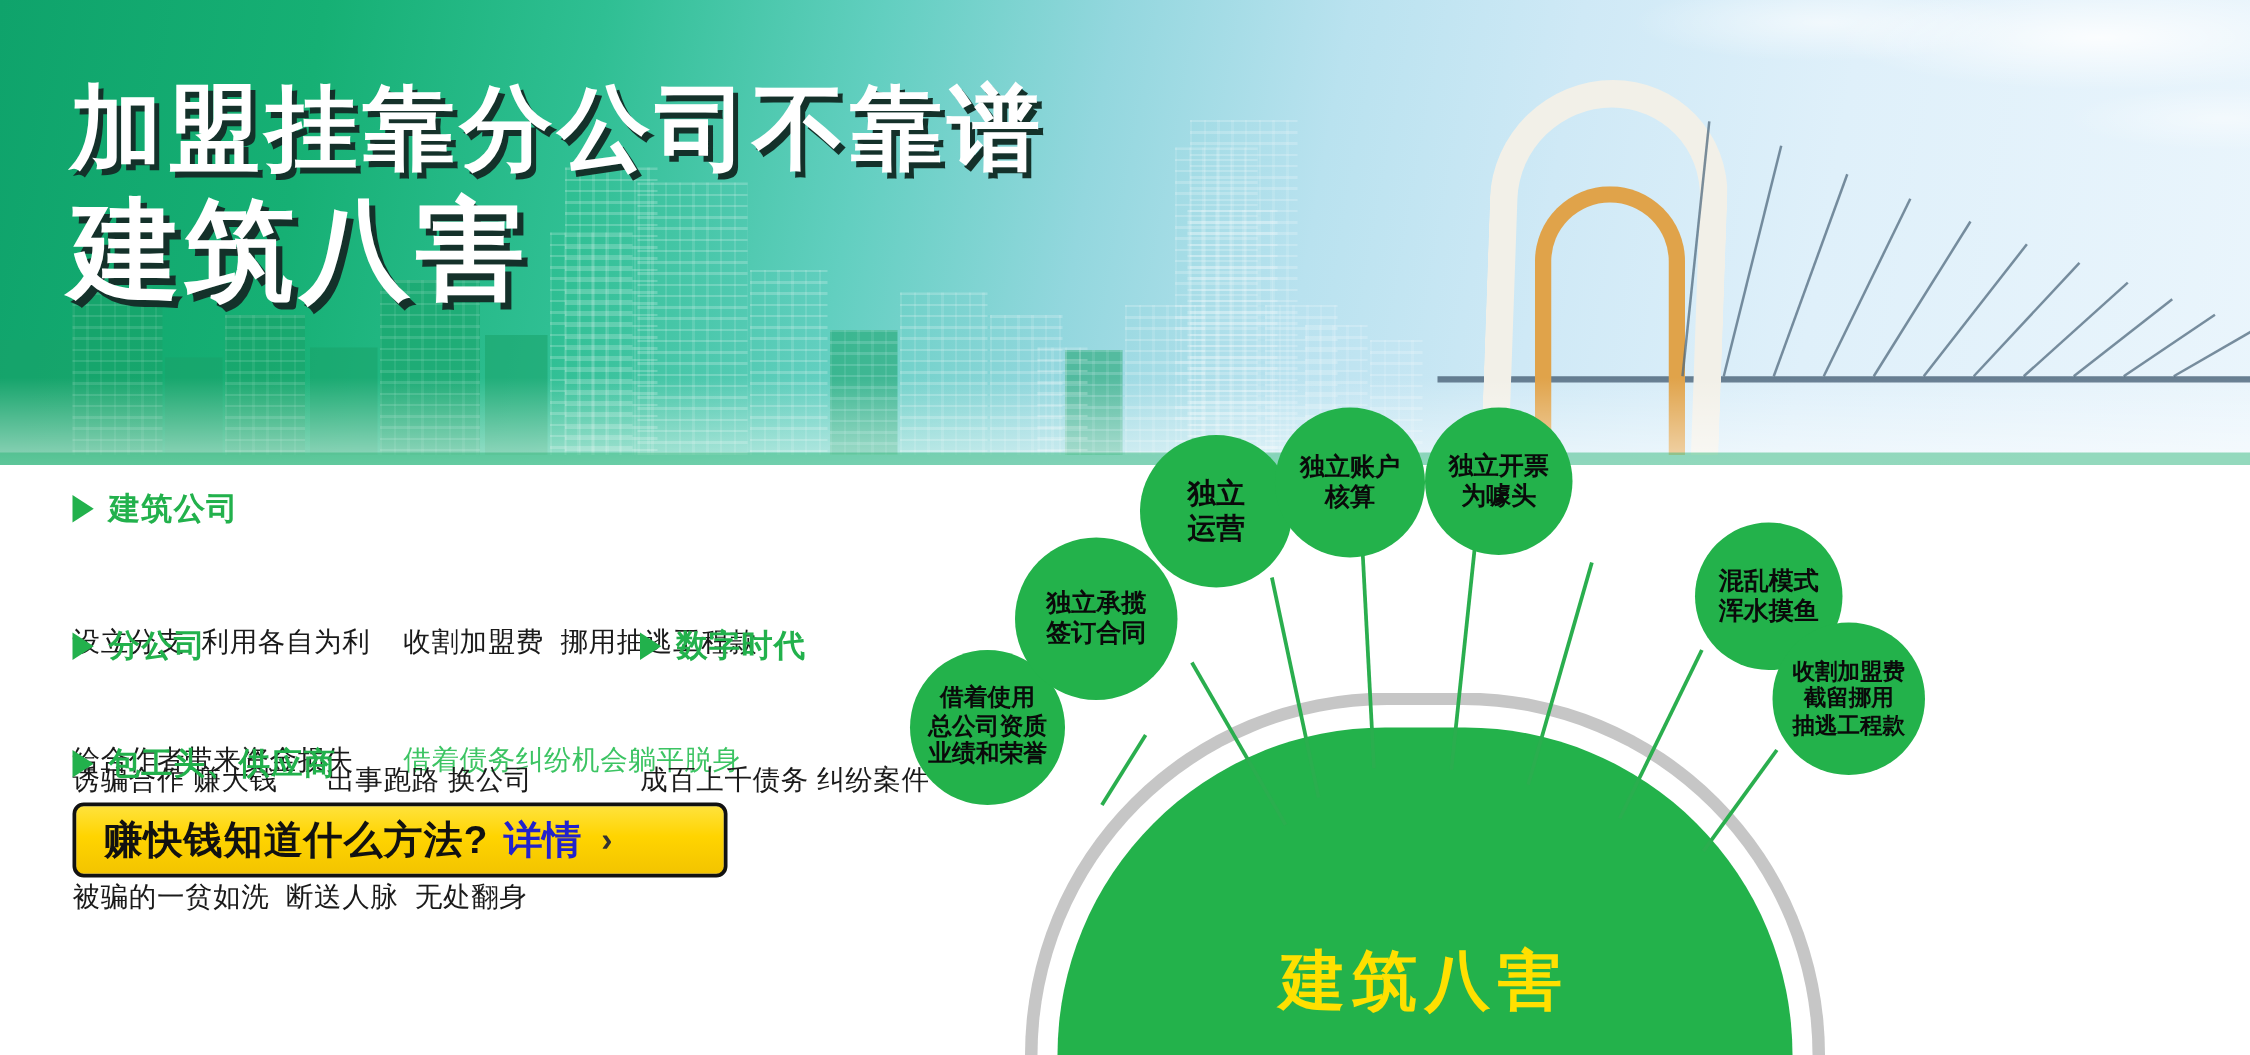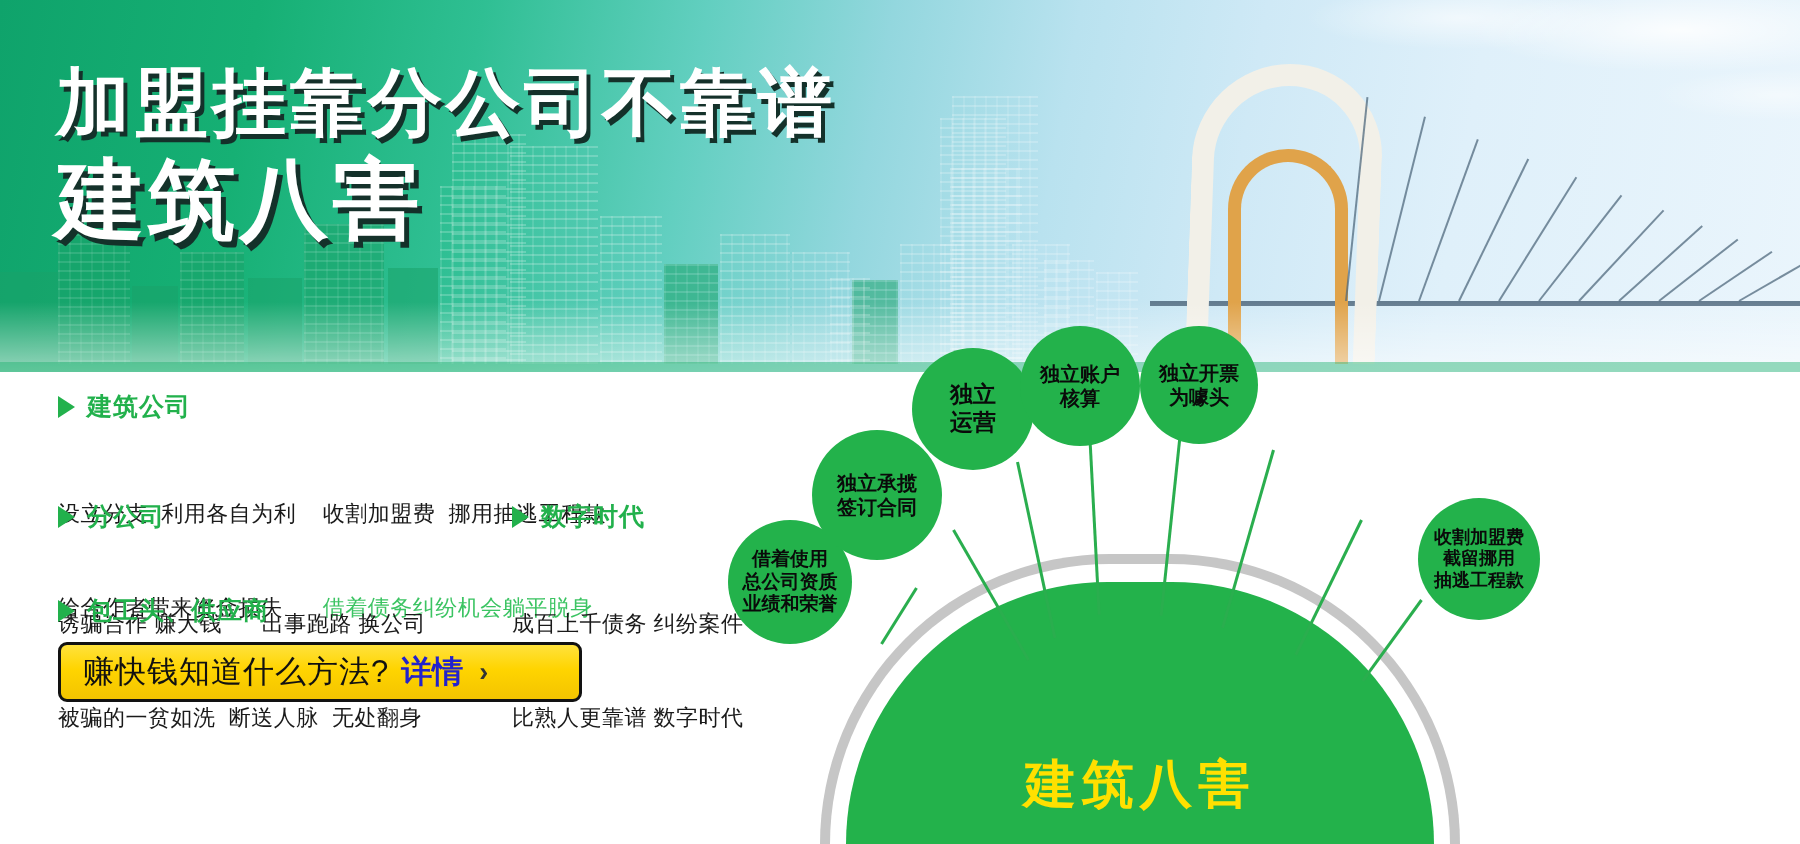--- a/index.html
+++ b/index.html
@@ -54,21 +54,21 @@
   .sec-head{display:flex;align-items:center;gap:12px;}
   .tri{width:0;height:0;border-left:17px solid #22b14c;border-top:11px solid transparent;border-bottom:11px solid transparent;}
   .sec-title{font-size:25px;font-weight:bold;color:#22b14c;letter-spacing:1px;}
   .sec-body{font-size:22px;color:#1a1a1a;line-height:1.42;margin-top:13px;letter-spacing:.5px;white-space:pre;}
   .sec-body .grn{color:#3cc463;}
 
   
   .cta{position:absolute;left:58px;top:270px;width:524px;height:60px;border:3px solid #121212;border-radius:9px;
        background:linear-gradient(to bottom,#ffe23c 0%,#ffd400 45%,#f3c400 100%);
        display:flex;align-items:center;box-sizing:border-box;padding:0 22px;}
-  .cta-main{font-size:31px;font-weight:normal;color:#111;letter-spacing:1px;}
+  .cta-main{font-size:31px;font-weight:bold;color:#111;letter-spacing:1px;}
   .cta-link{font-size:31px;font-weight:bold;color:#2222cc;margin-left:12px;}
   .cta-chev{margin-left:16px;font-size:27px;color:#333;font-weight:bold;}
 
   
   .diagram{position:absolute;left:820px;top:330px;width:980px;height:514px;}
   .dome{position:absolute;left:0;bottom:0;width:540px;height:290px;}
   .dome-ring{position:absolute;left:0;bottom:0;width:540px;height:290px;
       border:10px solid #c6c6c6;border-bottom:none;border-radius:270px 270px 0 0;box-sizing:border-box;}
   .dome-fill{position:absolute;left:28px;bottom:0;width:484px;height:262px;
       background:#23b24b;border-radius:242px 242px 0 0;}
@@ -173,21 +173,20 @@
       </div>
     </div>
 
     <div class="sec" style="left:512px;top:128px;width:300px;">
       <div class="sec-head">
         <div class="tri"></div>
         <div class="sec-title">数字时代</div>
       </div>
       <div class="sec-body">
         <div>成百上千债务 纠纷案件</div>
-        <div>比熟人更靠谱 数字时代</div>
       </div>
     </div>
 
     <div class="cta">
       <div class="cta-main">赚快钱知道什么方法?</div>
       <div class="cta-link">详情</div>
       <div class="cta-chev">›</div>
     </div>
   </div>
 
@@ -228,20 +227,24 @@
       <span>独立账户
 核算</span>
       </div>
 
     <div class="bubble" style="left:320px;top:-4px;width:118px;height:118px;font-size:20px;">
       <span>独立开票
 为噱头</span>
       </div>
 
 
+    <div class="bubble" style="left:536px;top:88px;width:118px;height:118px;font-size:20px;">
+      <span>混乱模式
+浑水摸鱼</span>
+      </div>
 
     <div class="bubble" style="left:598px;top:168px;width:122px;height:122px;font-size:18px;">
       <span>收割加盟费
 截留挪用
 抽逃工程款</span>
       </div>
   </div>
 
 </div>
 

